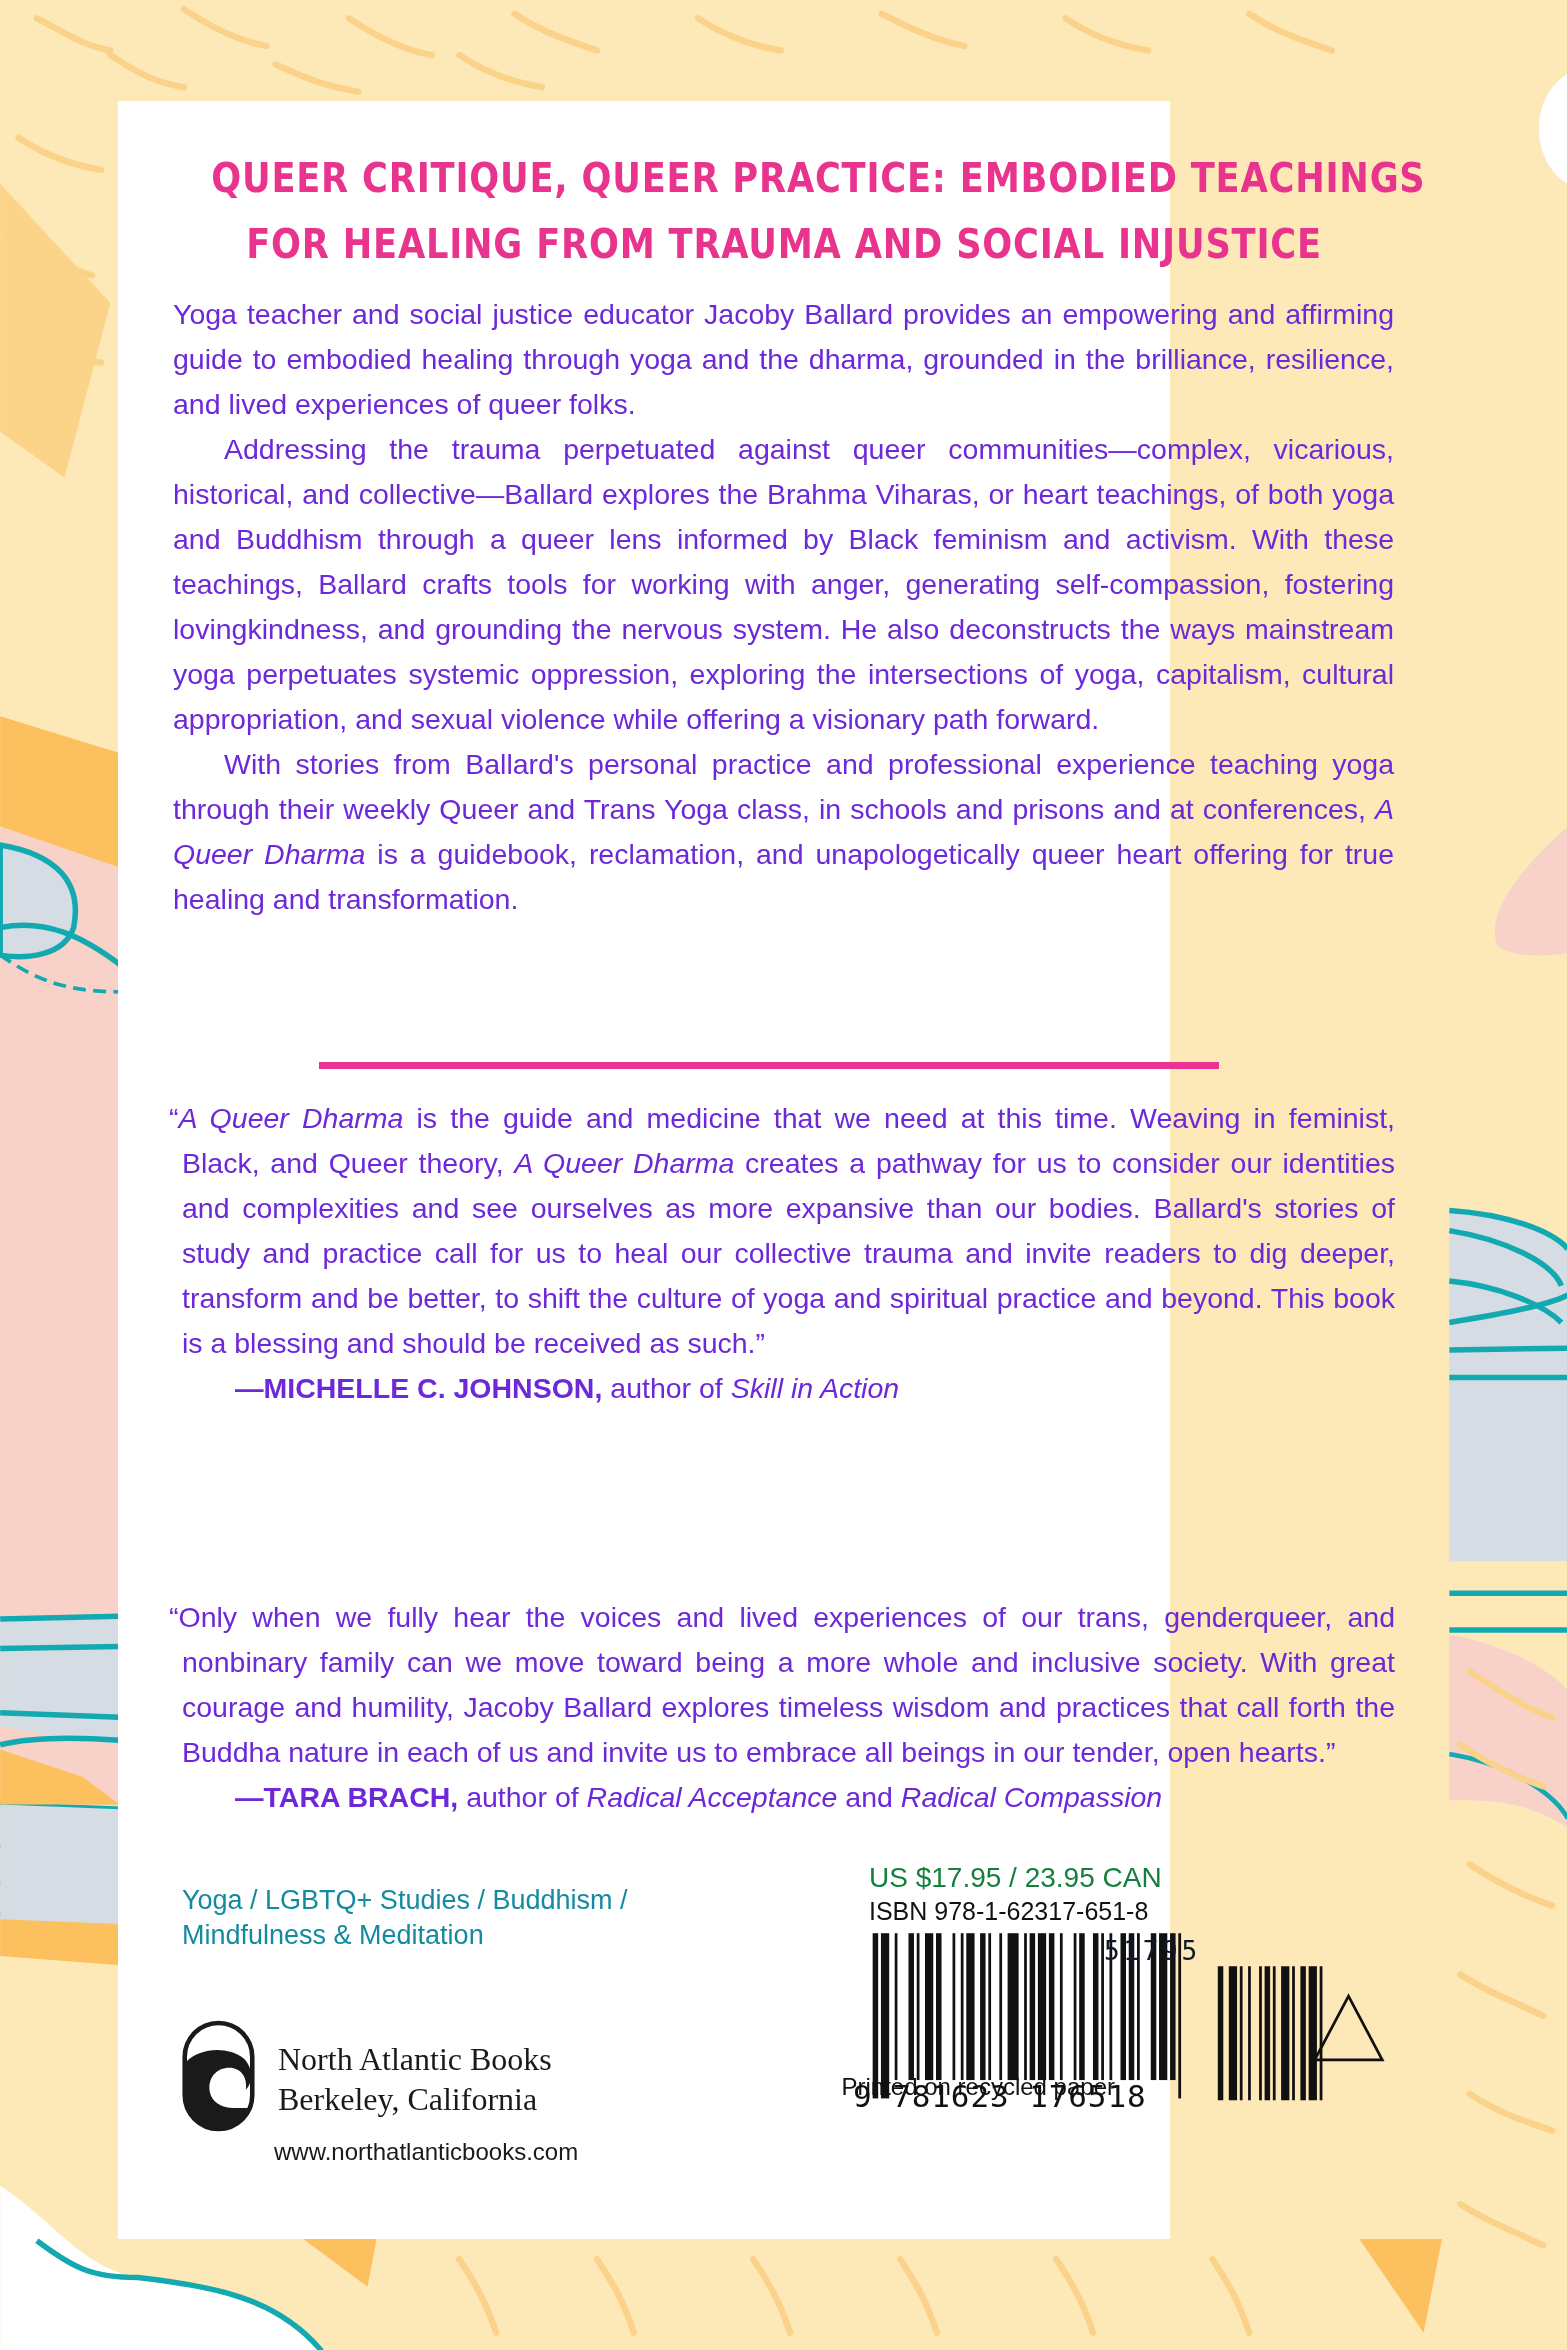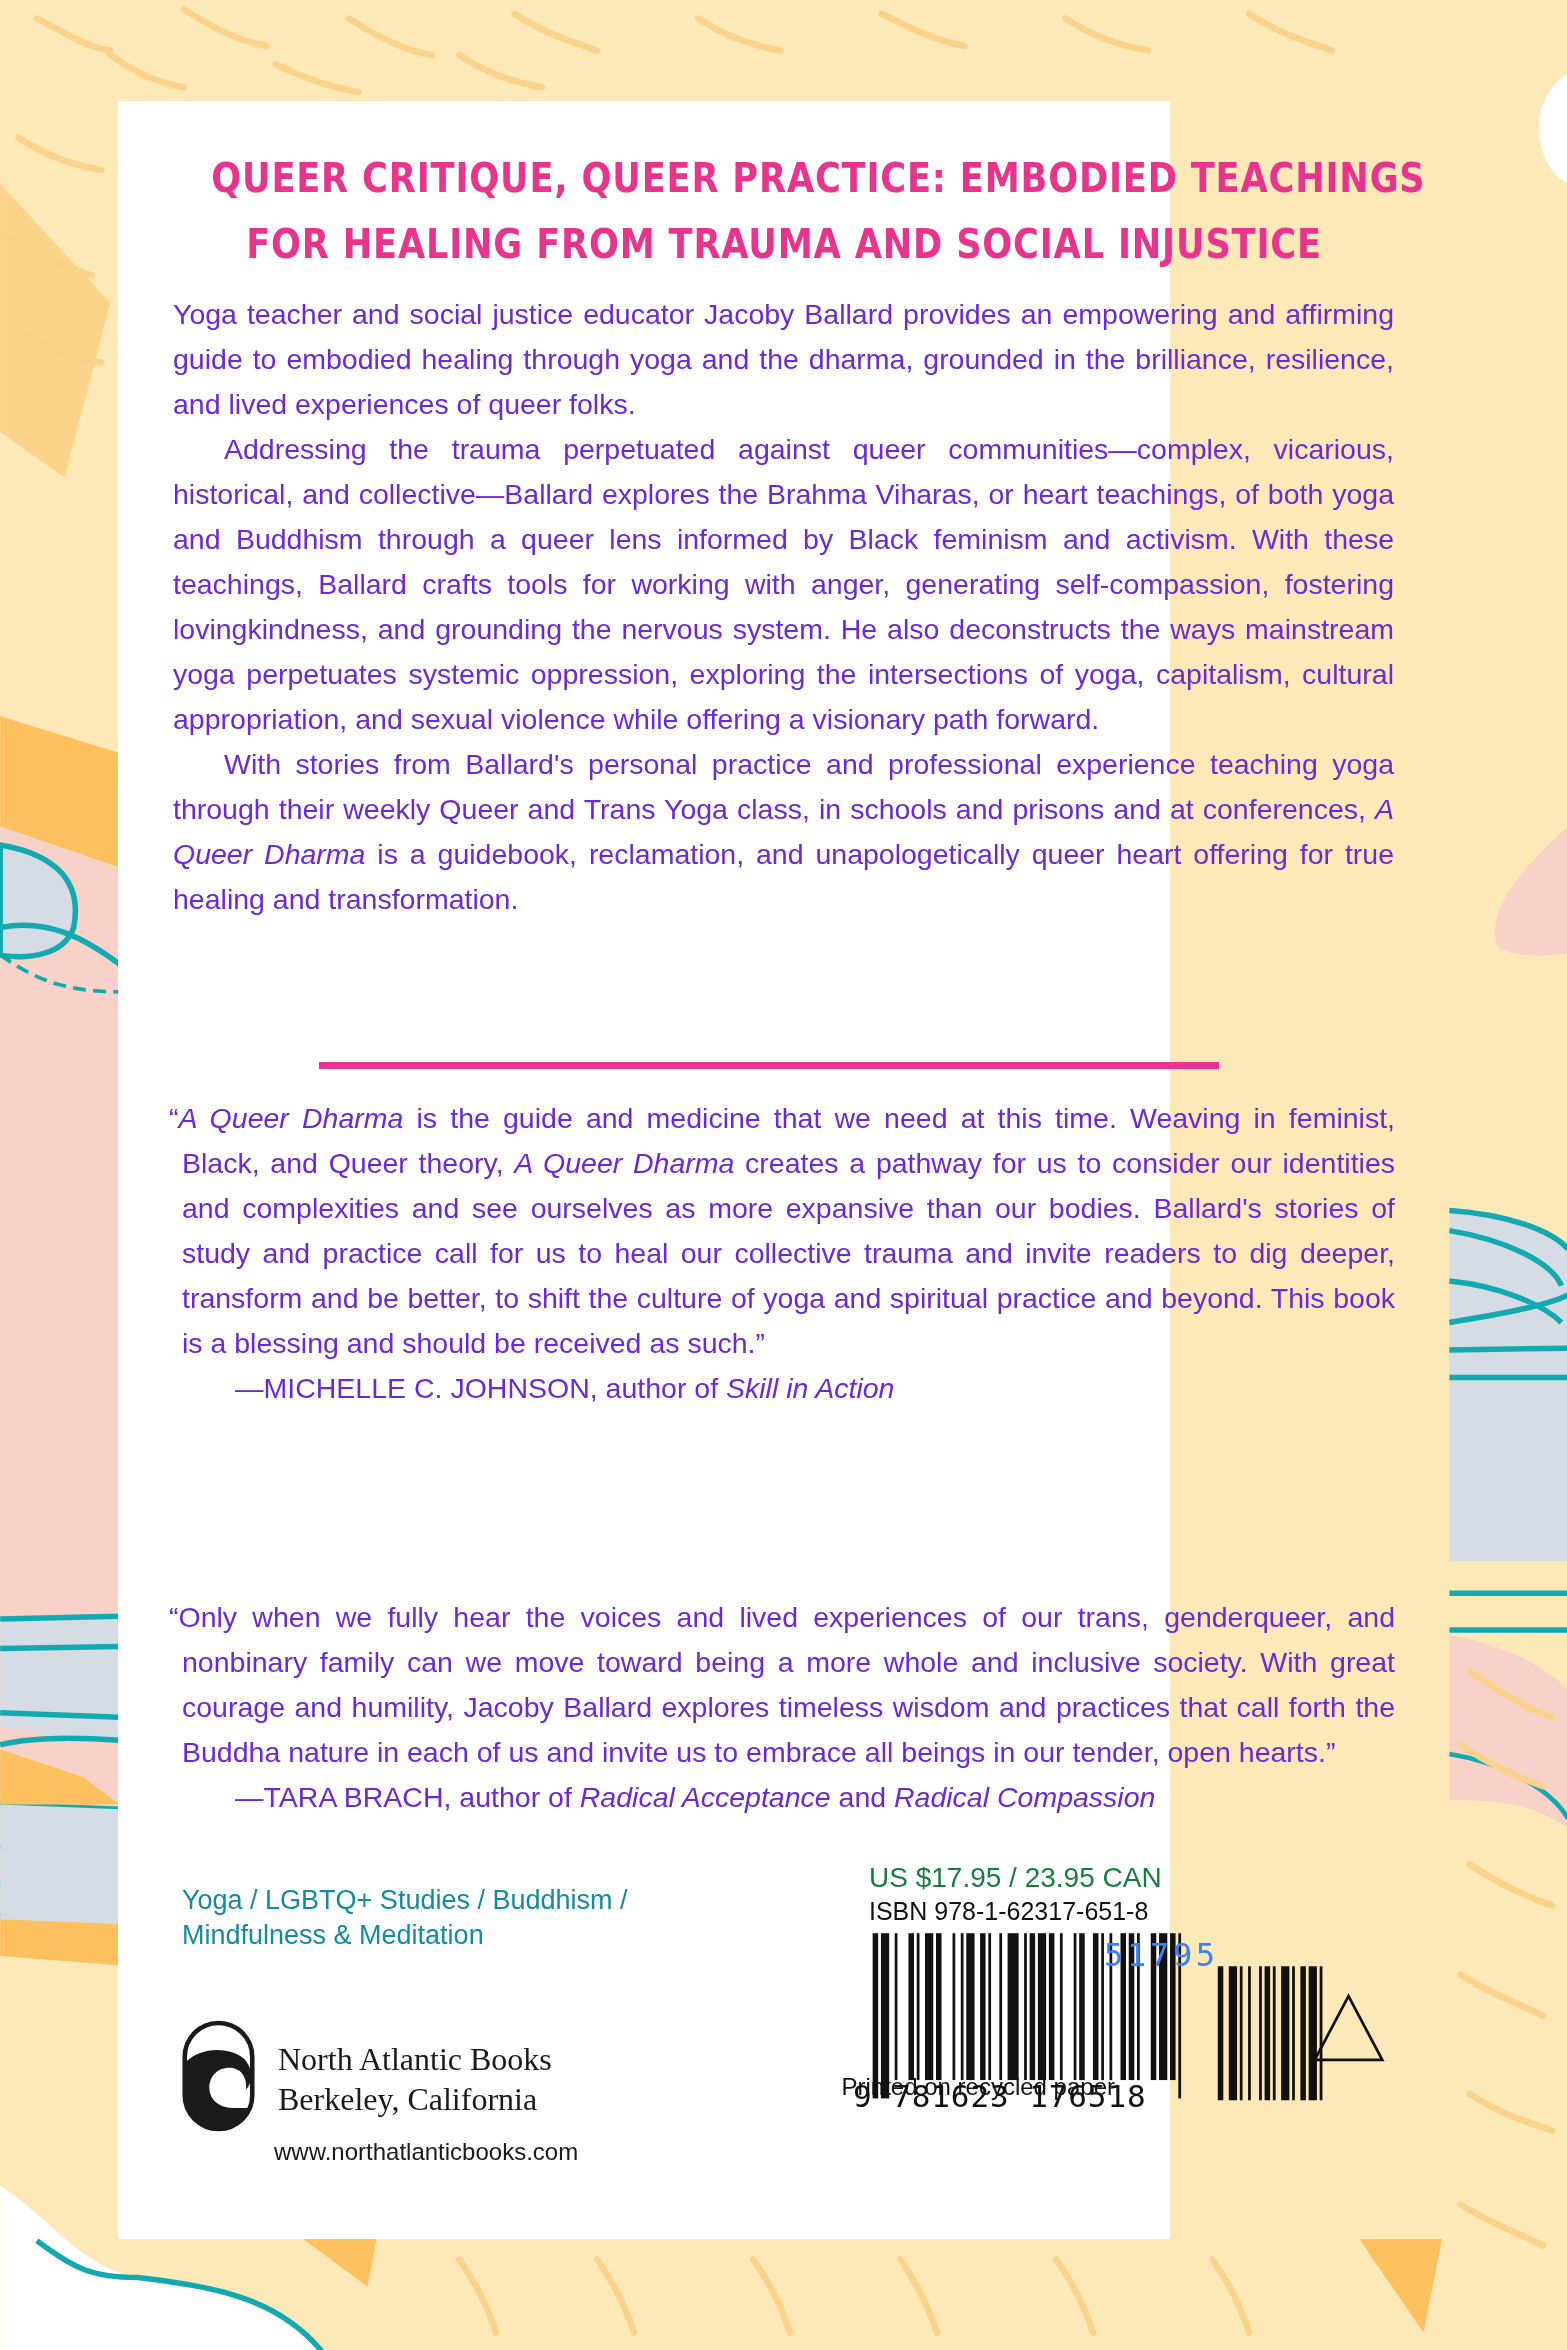--- a/index.html
+++ b/index.html
@@ -30,21 +30,21 @@
   .desc { top: 191px; }
   .rule {
     position: absolute; left: 201px; top: 961px; width: 900px; height: 7.3px;
     background: #ea3490;
   }
   .quote { left: 51px; width: 1226px; }
   .q1 { top: 995px; }
   .q2 { top: 1494px; }
   .quote .qtext { padding-left: 13px; text-indent: -13px; }
   .attrib { margin-top: 13px; padding-left: 66px; text-align: left; }
-  .attrib .name { font-weight: normal; }
+  .attrib .name { font-weight: bold; }
   .cats {
     position: absolute; left: 64px; top: 1782px; width: 459px;
     color: #138aa0; font-size: 27px; line-height: 35px;
   }
   .publisher {
     position: absolute; left: 64px; top: 1910px; width: 569px; height: 147px;
   }
   .logo { position: absolute; left: 0; top: 9.2px; width: 73px; height: 112px; }
   .pub-name {
     position: absolute; left: 96px; top: 27.5px;
@@ -62,21 +62,21 @@
     position: absolute; left: 751px; top: 1795px;
     font-size: 25px; color: #111; line-height: 31px;
   }
   .barcode { position: absolute; left: 751px; top: 1832px; width: 514px; height: 184px; }
   .bc-digits {
     position: absolute; left: 735px; top: 1977px; font-family: "DejaVu Sans Mono", monospace;
     font-size: 31px; color: #111; letter-spacing: 0.9px;
   }
   .bc-addon-digits {
     position: absolute; left: 986px; top: 1835px; font-family: "DejaVu Sans Mono", monospace;
-    font-size: 32px; color: #3b82f6; letter-spacing: 3.7px;
+    font-size: 26px; color: #0f172a; letter-spacing: 3.7px;
   }
   .triangle { position: absolute; left: 1194px; top: 1892px; width: 73px; height: 70px; }
   .recycled {
     position: absolute; right: 55px; top: 1972px;
     font-size: 24px; color: #111;
   }
 </style>
 </head>
 <body>
 

